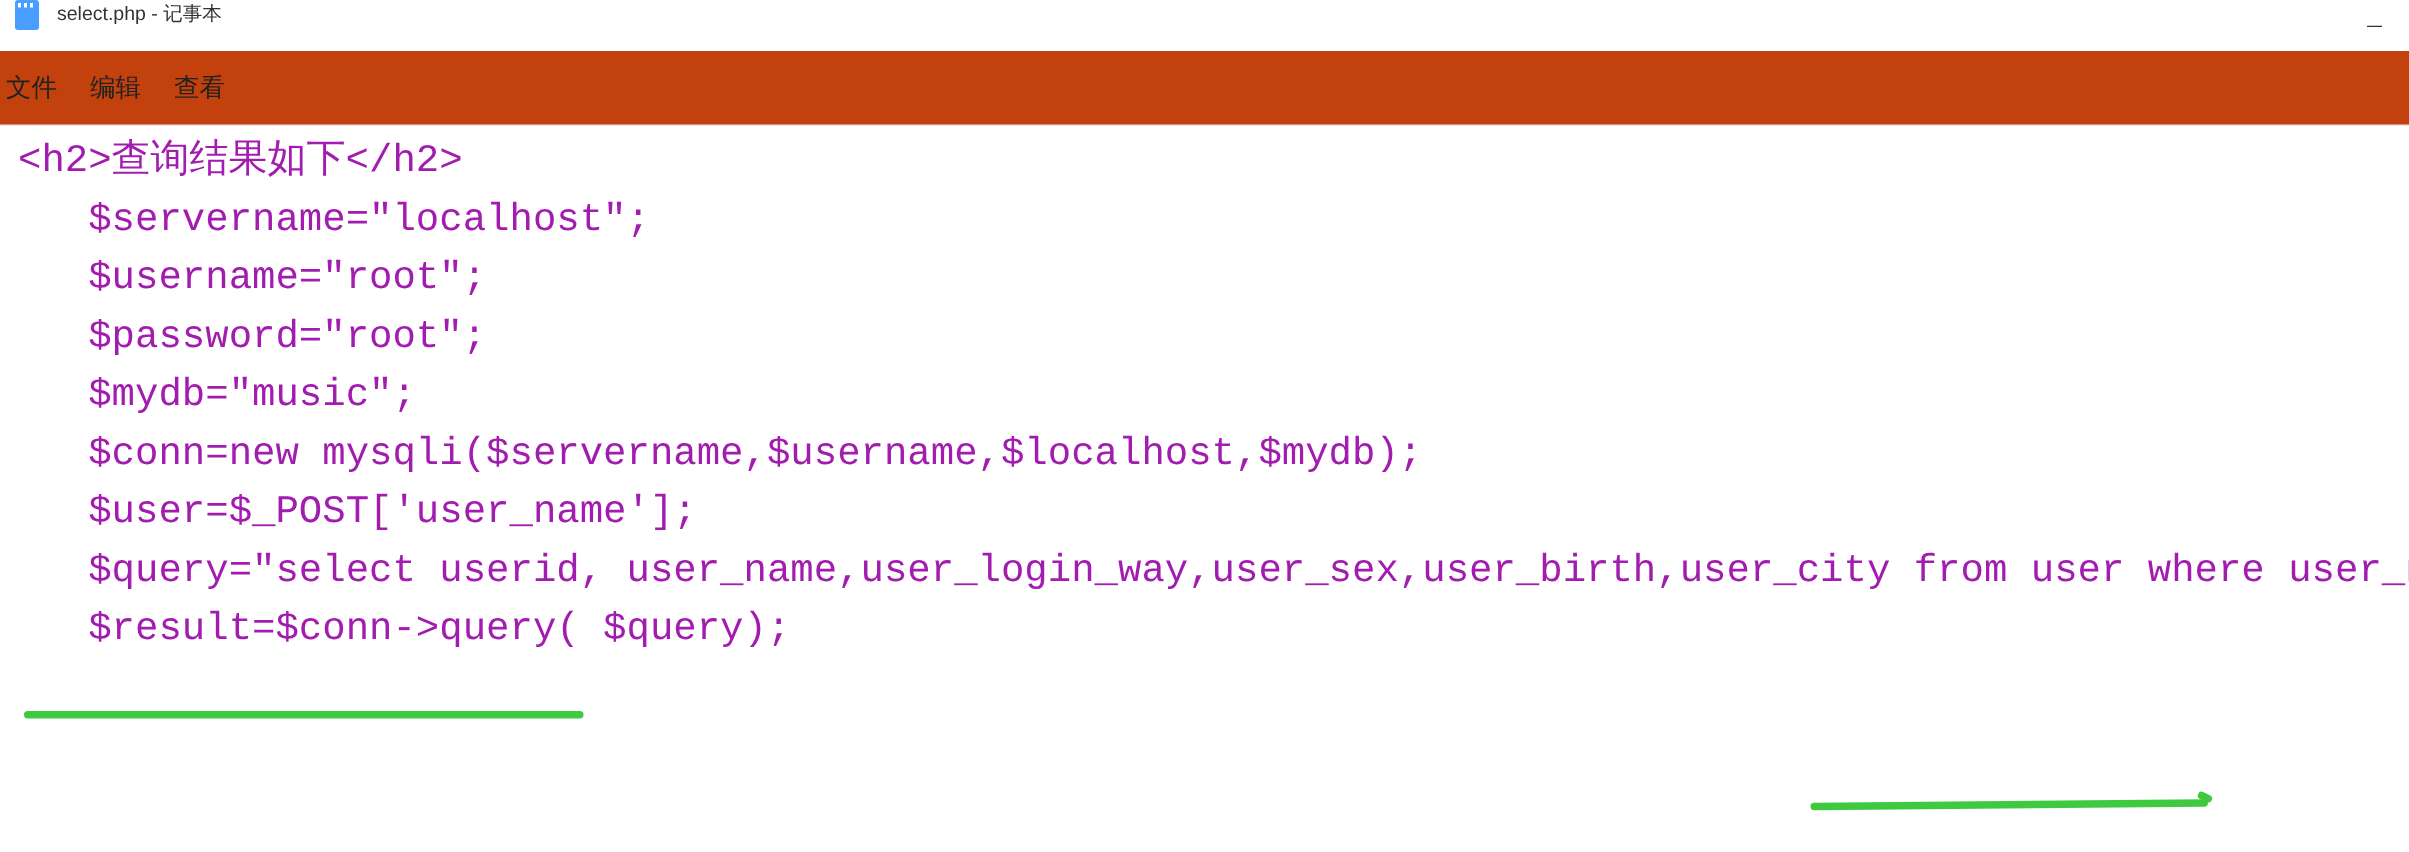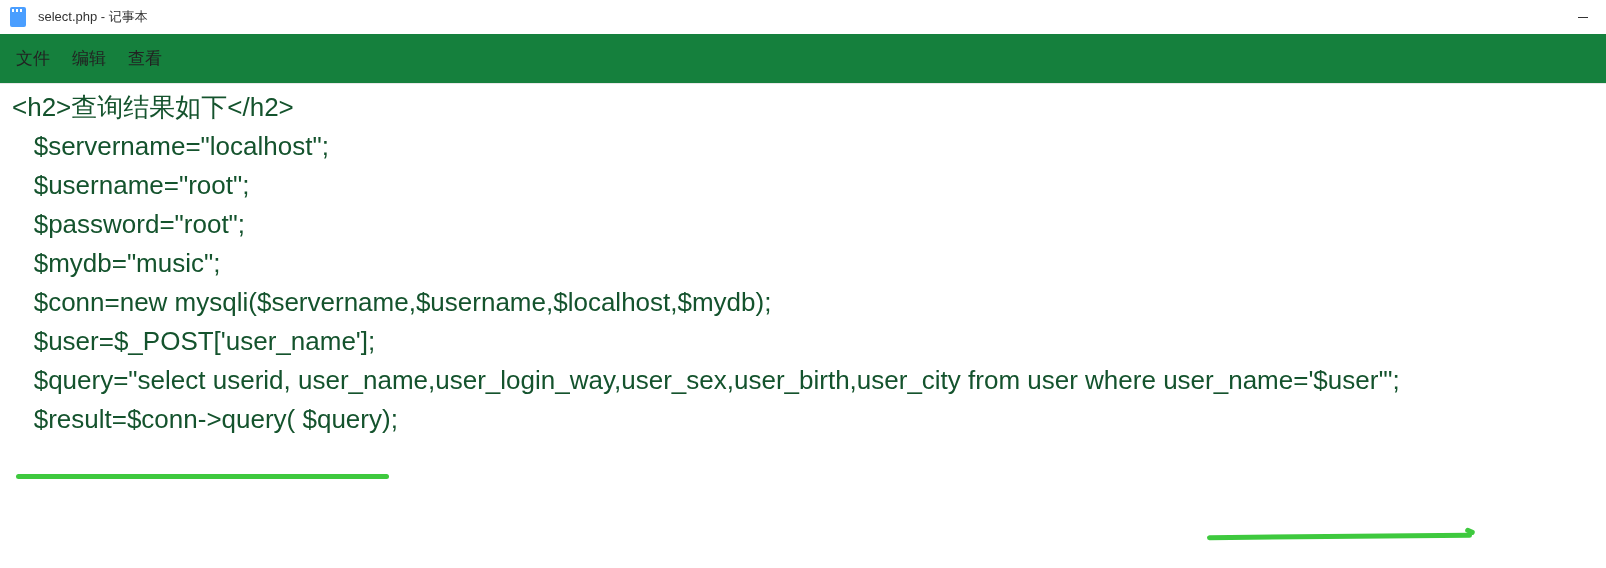--- a/index.html
+++ b/index.html
@@ -12,21 +12,20 @@
       background: #ffffff;
       width: 1606px;
       height: 568px;
       overflow: hidden;
       position: relative;
     }
     .titlebar {
       height: 34px;
       background: #ffffff;
       display: flex;
-      align-items: center;
       padding-left: 10px;
       position: relative;
     }
     .notepad-icon {
       width: 16px;
       height: 20px;
       background: #4a9eff;
       border-radius: 2px;
       position: relative;
       margin-right: 12px;
@@ -55,40 +54,39 @@
       width: 46px;
       height: 100%;
       display: flex;
       align-items: center;
       justify-content: center;
       color: #555;
       font-size: 12px;
     }
     .menubar {
       height: 50px;
-      background: #15803d;
+      background: #c2410c;
       border-bottom: 1px solid #e8e8e8;
       display: flex;
       align-items: center;
-      padding-left: 12px;
       gap: 0;
     }
     .menu-item {
       font-size: 17px;
       color: #222;
       padding: 6px 18px 6px 4px;
       cursor: pointer;
     }
     .editor {
       padding: 4px 12px 2px 12px;
       background: #ffffff;
-      font-family: Liberation Sans, sans-serif;
+      font-family: Liberation Mono, monospace;
       font-size: 26px;
       line-height: 1.5;
-      color: #14532d;
+      color: #a21caf;
       position: relative;
     }
     .code-line {
       white-space: pre;
       position: relative;
     }
     .underline1 {
       position: absolute;
       left: 16px;
       top: 390px;

